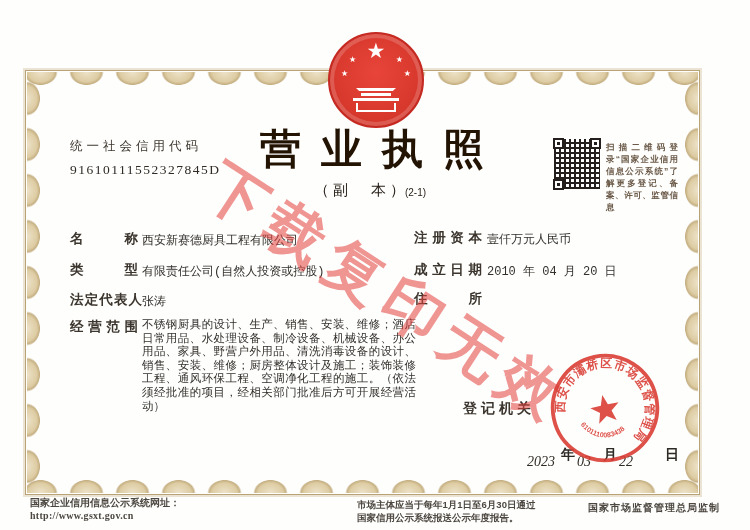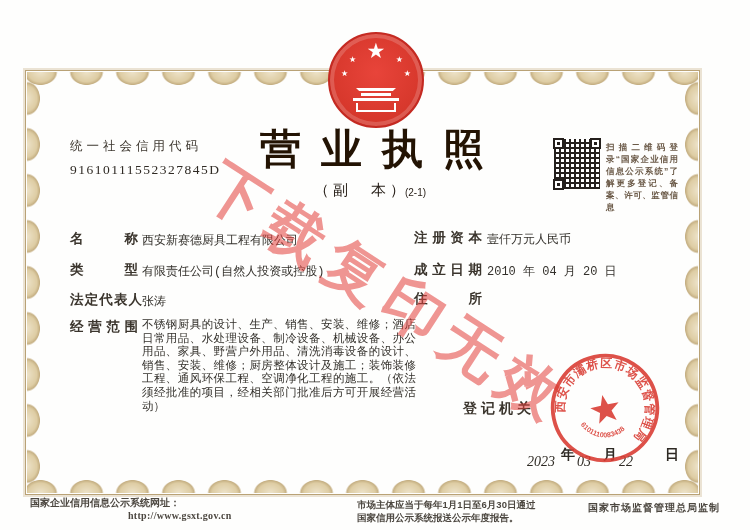--- a/index.html
+++ b/index.html
@@ -87,21 +87,21 @@
          transform:rotate(-12deg);opacity:.88;}
 
   
   .watermark{position:absolute;left:233px;top:146px;z-index:5;transform:rotate(33deg);
          transform-origin:0 0;font-size:60px;font-weight:bold;letter-spacing:10px;
          color:rgba(226,62,58,.55);white-space:nowrap;pointer-events:none;}
 
   
   .foot{position:absolute;font-size:10px;font-weight:bold;color:#4c4740;z-index:2;line-height:12.5px;}
   .foot-left{left:30px;top:497px;}
-  .foot-left .url{margin-left:98px;font-family:"Liberation Serif",serif;font-weight:bold;letter-spacing:.3px;}
+  .foot-left .url{font-family:"Liberation Serif",serif;font-weight:bold;letter-spacing:.3px;}
   .foot-mid{left:357px;top:499px;font-size:9.5px;}
   .foot-right{left:588px;top:502px;font-size:10px;letter-spacing:1px;}
 </style>
 </head>
 <body>
 
 <div class="page">
 
   <div class="frame">
     <div class="bstrip b-top"></div>

